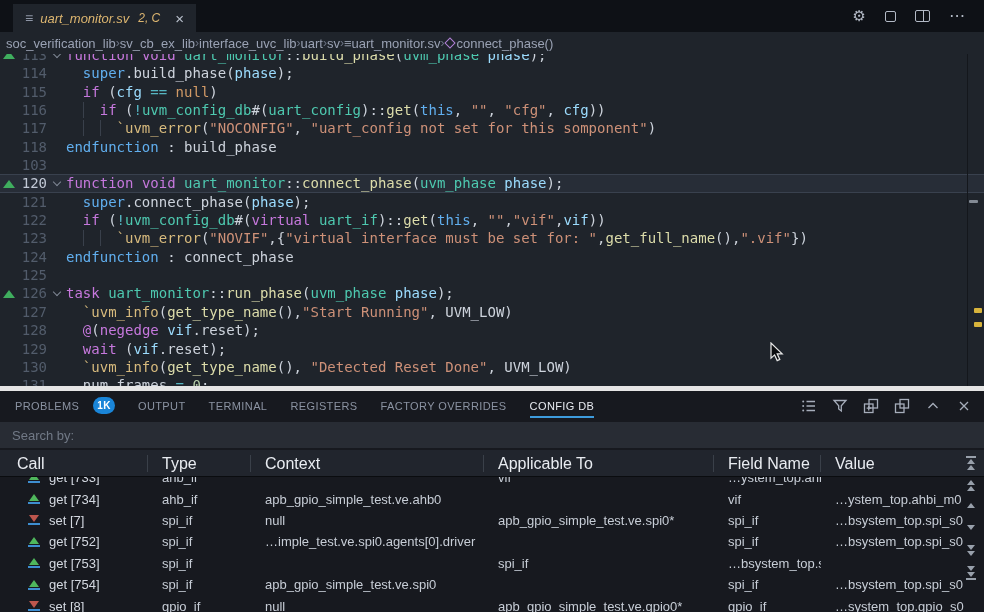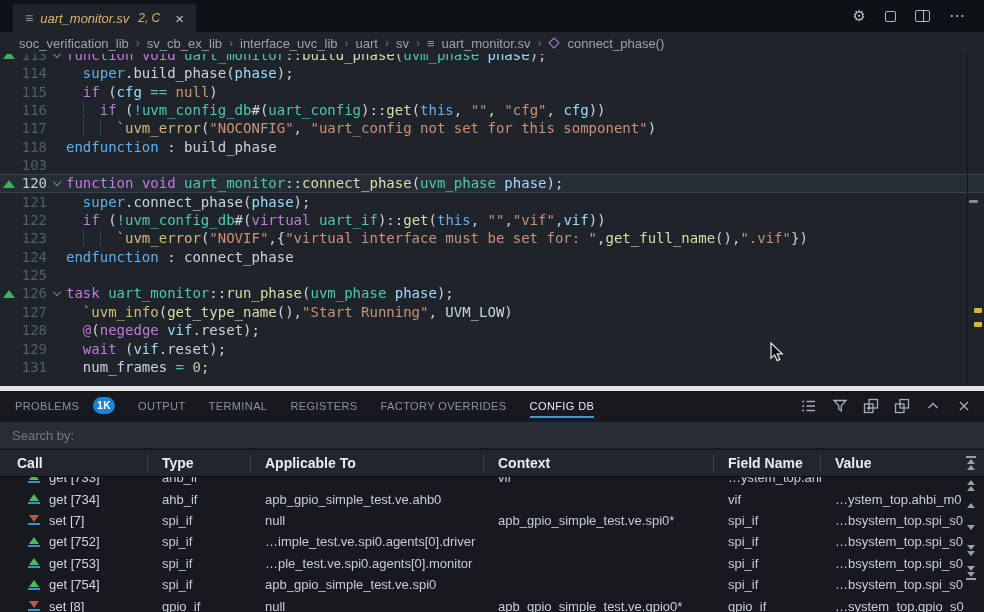--- a/index.html
+++ b/index.html
@@ -15,21 +15,21 @@
   .tab-suffix{font-style:italic;color:#ddb670;font-size:12px;margin-left:2px}
   .tab-close{color:#b9c0cc;font-size:15px;margin-left:8px;line-height:1}
   .win-actions{display:flex;align-items:center;gap:19px;padding:0 18px;height:32px}
   .gear{color:#b3bac6;font-size:15px}
   .sq{width:11px;height:11px;border:1.4px solid #b3bac6;border-radius:2px;display:inline-block}
   .split{width:15px;height:12px;border:1.4px solid #b3bac6;border-radius:2px;display:inline-block;position:relative}
   .split::after{content:"";position:absolute;left:50%;top:0;bottom:0;width:1.4px;background:#b3bac6}
   .more{color:#b3bac6;font-size:16px;letter-spacing:1px;line-height:1}
 
   
-  .breadcrumb{height:22px;background:#1f242b;display:flex;align-items:center;padding-left:19px;font-size:13px;color:#9aa2b4;gap:7px;white-space:nowrap}
+  .breadcrumb{height:22px;background:#1f242b;display:flex;align-items:center;padding-left:6px;font-size:13px;color:#9aa2b4;gap:0;white-space:nowrap}
   .bc-sep{color:#6b7383;font-size:12px}
   .bc-file{color:#8d95a5;font-size:13px}
   .bc-method{width:8px;height:8px;border:1.5px solid #b180d7;transform:rotate(45deg);display:inline-block;margin:0 2px;flex:none}
   .bc-item{cursor:default}
 
   
   .editor{height:332px;background:#1f242b;overflow:hidden;position:relative}
   .code-scroll{position:relative;top:-8px}
   .line{display:flex;height:18.35px;line-height:18.35px;font-family:"DejaVu Sans Mono",monospace;font-size:14px}
   .line.hl{background:#272d37;box-shadow:inset 0 1px 0 #39414e,inset 0 -1px 0 #39414e}
@@ -63,21 +63,21 @@
   .pactions{margin-left:auto;display:flex;align-items:center;gap:15px}
   .pactions svg{display:block;stroke:#a6adba;fill:none;stroke-width:1.3}
 
   .searchbar{height:26px;margin:2px 0;background:#282c34;display:flex;align-items:center;padding:0 12px}
   .searchbar input{background:transparent;border:none;outline:none;color:#cfd4dc;font-size:13px;width:100%;font-family:inherit}
   .searchbar input::placeholder{color:#717986}
 
   .ptable{position:relative}
   .thead,.tr{display:grid;grid-template-columns:148px 103px 233px 230px 107px 1fr}
   .thead{height:27px;align-items:center;background:#21252d;border-bottom:1px solid #0a0c0f}
-  .th{font-size:14px;font-weight:700;color:#e9ecf1;padding-left:14px;border-right:1px solid #3a4049;height:17px;line-height:17px;white-space:nowrap;overflow:hidden}
+  .th{font-size:16px;font-weight:400;color:#e9ecf1;padding-left:14px;border-right:1px solid #3a4049;height:17px;line-height:17px;white-space:nowrap;overflow:hidden}
   .th:first-child{padding-left:17px}
   .th:last-child{border-right:none}
   .tbody{height:140px;overflow:hidden}
   .tr{height:21.4px;align-items:center}
   .tr:first-child{margin-top:-10px}
   .td{font-size:13px;color:#c7cdd6;padding-left:14px;white-space:nowrap;overflow:hidden}
   .td.c-call{padding-left:27px;display:flex;align-items:center;gap:9px;color:#d3d8e0}
   .op-ico{display:inline-flex;flex-direction:column;align-items:center;width:13px;flex:none}
   .op-ico i{display:block}
   .op-ico .tri-g{width:0;height:0;border-left:5px solid transparent;border-right:5px solid transparent;border-bottom:7px solid #4fb75c}
@@ -238,20 +238,26 @@
         <span class="codeline"><span class="ind">  </span><span class="kw">@</span><span class="df">(</span><span class="kw">negedge</span><span class="df"> </span><span class="vr">vif</span><span class="df">.reset);</span></span>
       </div>
       <div class="line">
         <span class="marker"></span>
         <span class="lnum">129</span>
         <span class="fold"></span>
         <span class="codeline"><span class="ind">  </span><span class="kw">wait</span><span class="df"> (</span><span class="vr">vif</span><span class="df">.reset);</span></span>
       </div>
       <div class="line">
         <span class="marker"></span>
+        <span class="lnum">130</span>
+        <span class="fold"></span>
+        <span class="codeline"><span class="ind">  </span><span class="mac">`uvm_info</span><span class="df">(</span><span class="fn">get_type_name</span><span class="df">(), </span><span class="st">"Detected Reset Done"</span><span class="df">, UVM_LOW)</span></span>
+      </div>
+      <div class="line">
+        <span class="marker"></span>
         <span class="lnum">131</span>
         <span class="fold"></span>
         <span class="codeline"><span class="ind">  </span><span class="df">num_frames </span><span class="op">=</span><span class="df"> </span><span class="nm">0</span><span class="df">;</span></span>
       </div>
     </div>
   <div class="ov-border"></div>
   <div class="ov-mark" style="right:6px;top:146px;width:9px;height:3px;background:#838a94"></div>
   <div class="ov-mark" style="right:2px;top:254px;width:8px;height:5px;background:#d8b43c"></div>
   <div class="ov-mark" style="right:2px;top:268px;width:8px;height:5px;background:#d8b43c"></div>
 </div>
@@ -308,22 +314,22 @@
   </div>
 
   <div class="searchbar">
     <input type="text" placeholder="Search by:" style="">
   </div>
 
   <div class="ptable">
     <div class="thead" id="thead">
         <div class="th">Call</div>
         <div class="th">Type</div>
+        <div class="th">Context</div>
         <div class="th">Applicable To</div>
-        <div class="th">Context</div>
         <div class="th">Field Name</div>
         <div class="th">Value</div>
       </div>
     <div class="tbody" id="tbody">
         <div class="tr">
           <div class="td c-call">
             <span class="op-ico">
               <i class="tri-g"></i>
               <i class="bar"></i>
             </span>
@@ -378,21 +384,20 @@
         </div>
         <div class="tr">
           <div class="td c-call">
             <span class="op-ico">
               <i class="tri-g"></i>
               <i class="bar"></i>
             </span>
             <span>get [753]</span>
           </div>
           <div class="td">spi_if</div>
-          <div class="td">…ple_test.ve.spi0.agents[0].monitor</div>
           <div class="td"></div>
           <div class="td">spi_if</div>
           <div class="td">…bsystem_top.spi_s0</div>
         </div>
         <div class="tr">
           <div class="td c-call">
             <span class="op-ico">
               <i class="tri-g"></i>
               <i class="bar"></i>
             </span>

